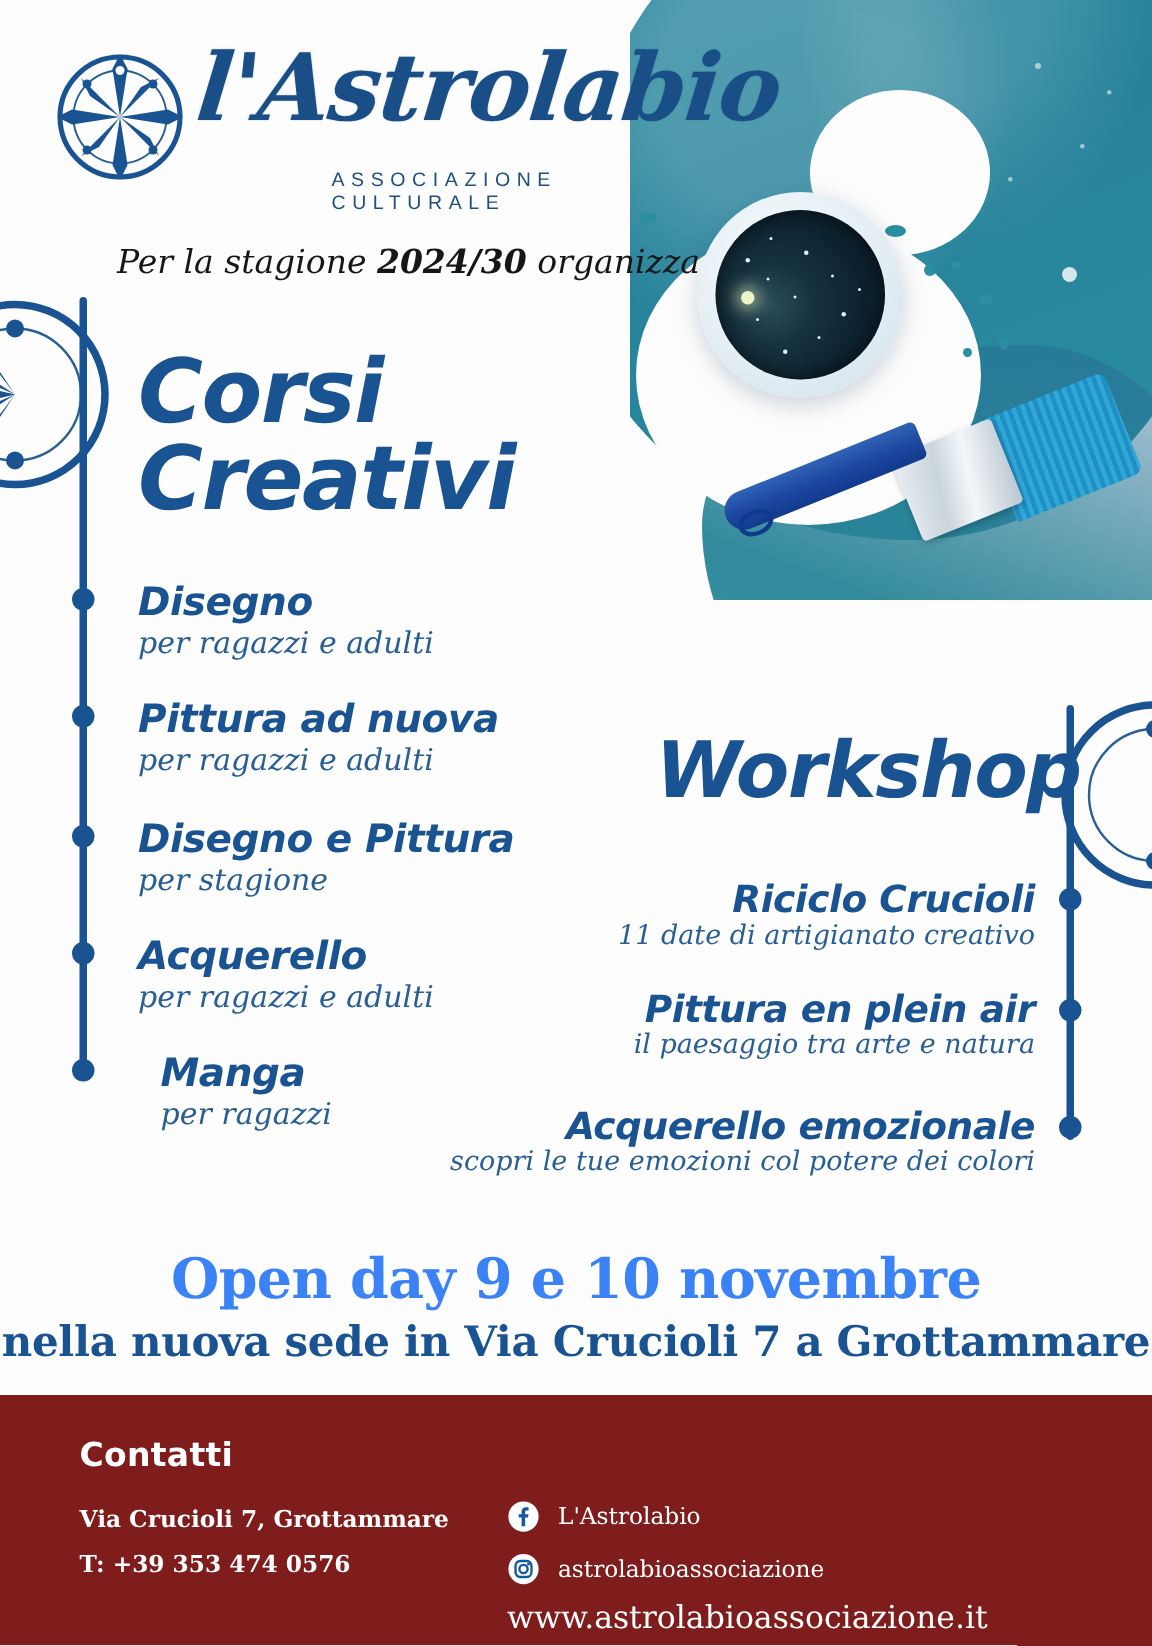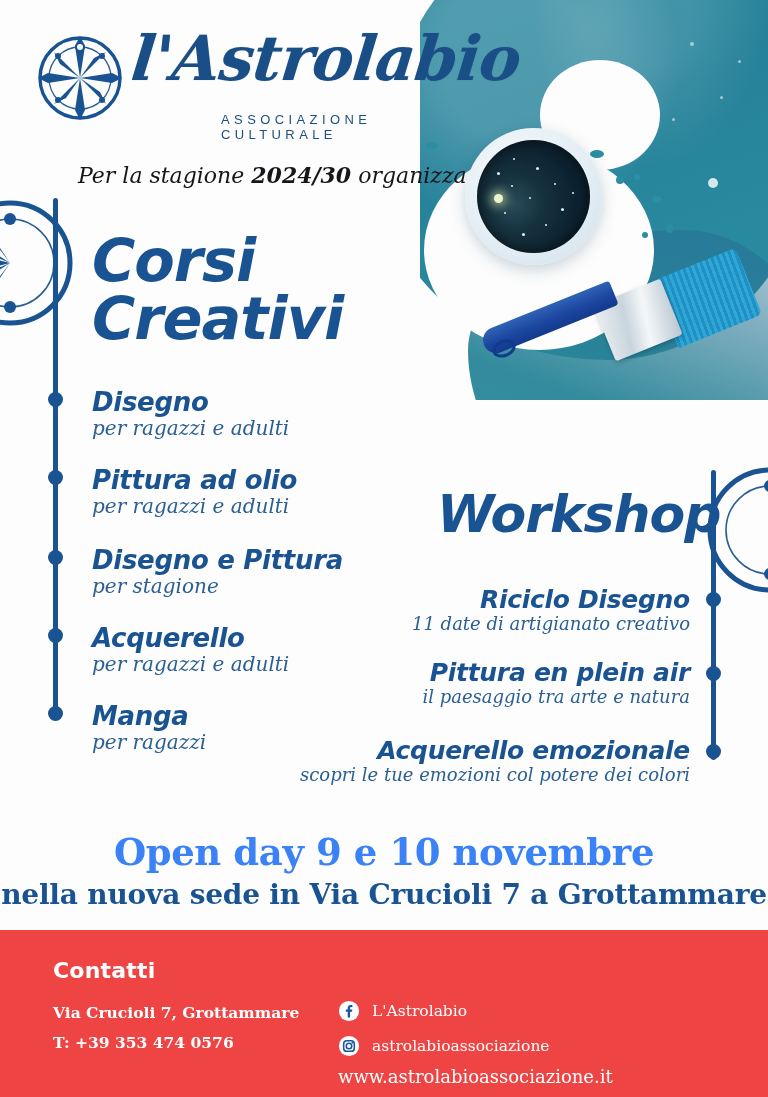--- a/index.html
+++ b/index.html
@@ -172,39 +172,39 @@
   .openday .l1{
     font-weight:700;font-size:37px;color:#3b82f6;letter-spacing:-.4px;
   }
   .openday .l2{
     font-weight:700;font-size:28px;color:#1a5391;margin-top:4px;letter-spacing:-.2px;
   }
 
   
   .footer{
     position:absolute;left:0;bottom:0;width:768px;height:167px;
-    background:#ef4444;color:#ffffff;
+    background:#7f1d1d;color:#ffffff;
   }
   .ft-title{
     position:absolute;left:53px;top:28px;
     font-family:"DejaVu Sans", sans-serif;font-weight:700;
     font-size:22px;letter-spacing:.2px;
   }
   .ft-lines{
     position:absolute;left:53px;top:68px;
     font-family:"DejaVu Serif", serif;font-size:15.5px;line-height:1.95;
   }
   .ft-lines .b{font-weight:700;}
   .ft-social{
     position:absolute;left:338px;top:66px;
     font-family:"DejaVu Serif", serif;font-size:15.5px;
   }
   .ft-row{display:flex;align-items:center;height:29px;margin-bottom:6px;}
   .ft-row .ic{width:22px;height:22px;margin-right:12px;flex:0 0 22px;}
-  .ft-web{margin-top:2px;font-family:"DejaVu Serif", serif;font-size:18px;}
+  .ft-web{margin-top:2px;font-family:"DejaVu Serif", serif;font-size:21px;}
 </style>
 </head>
 <body>
 
 <div class="poster">
 
   <div class="paint-art">
     <div class="teal-wash"></div>
     <div class="teal-wash2"></div>
 
@@ -331,45 +331,45 @@
   <div class="tl-dot" style="left:48px;top:470px;"></div>
   <div class="tl-dot" style="left:48px;top:550px;"></div>
   <div class="tl-dot" style="left:48px;top:628px;"></div>
   <div class="tl-dot" style="left:48px;top:706px;"></div>
 
   <div class="course" style="top:388px;">
     <div class="t">Disegno</div>
     <div class="s">per ragazzi e adulti</div>
   </div>
   <div class="course" style="top:466px;">
-    <div class="t">Pittura ad olio</div>
+    <div class="t">Pittura ad nuova</div>
     <div class="s">per ragazzi e adulti</div>
   </div>
   <div class="course" style="top:546px;">
     <div class="t">Disegno e Pittura</div>
     <div class="s">per stagione</div>
   </div>
   <div class="course" style="top:624px;">
     <div class="t">Acquerello</div>
     <div class="s">per ragazzi e adulti</div>
   </div>
-  <div class="course" style="top:702px;">
+  <div class="course" style="top:702px;margin-left:15px;">
     <div class="t">Manga</div>
     <div class="s">per ragazzi</div>
   </div>
 
   <div class="workshop">Workshop</div>
 
   <div class="tl-line" style="left:711px;top:470px;height:290px;"></div>
   <div class="tl-dot" style="left:706px;top:592px;"></div>
   <div class="tl-dot" style="left:706px;top:666px;"></div>
   <div class="tl-dot" style="left:706px;top:744px;"></div>
 
   <div class="wshop" style="right:78px;top:586px;">
-    <div class="t">Riciclo Disegno</div>
+    <div class="t">Riciclo Crucioli</div>
     <div class="s">11 date di artigianato creativo</div>
   </div>
   <div class="wshop" style="right:78px;top:659px;">
     <div class="t">Pittura en plein air</div>
     <div class="s">il paesaggio tra arte e natura</div>
   </div>
   <div class="wshop" style="right:78px;top:737px;">
     <div class="t">Acquerello emozionale</div>
     <div class="s">scopri le tue emozioni col potere dei colori</div>
   </div>

